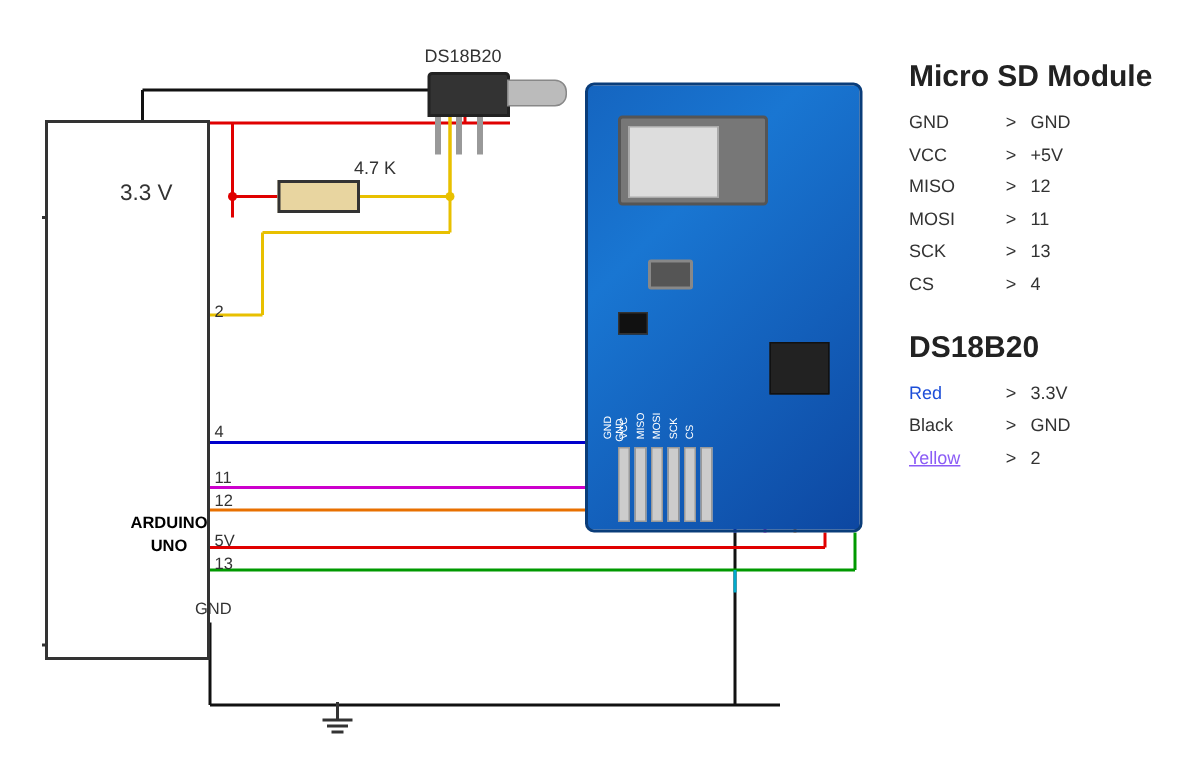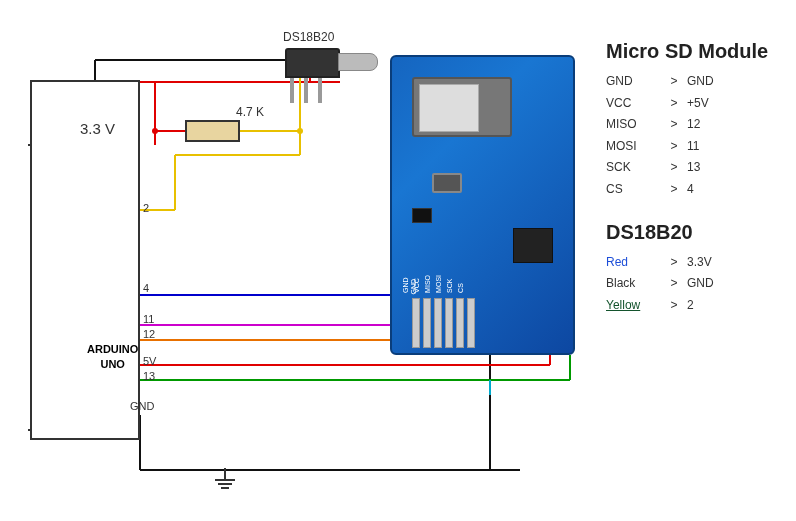--- a/index.html
+++ b/index.html
@@ -307,20 +307,20 @@
         <span class="info-col1" style="color:#1d4ed8;">Red</span>
         <span class="info-col2">&gt;</span>
         <span class="info-col3">3.3V</span>
       </div>
       <div class="info-row">
         <span class="info-col1">Black</span>
         <span class="info-col2">&gt;</span>
         <span class="info-col3">GND</span>
       </div>
       <div class="info-row">
-        <span class="info-col1" style="color:#14532d;text-decoration:underline;">Yellow</span>
+        <span class="info-col1" style="color:#8b5cf6;text-decoration:underline;">Yellow</span>
         <span class="info-col2">&gt;</span>
         <span class="info-col3">2</span>
       </div>
     </div>
   </div>
 
 </div>
 
 </body></html>

